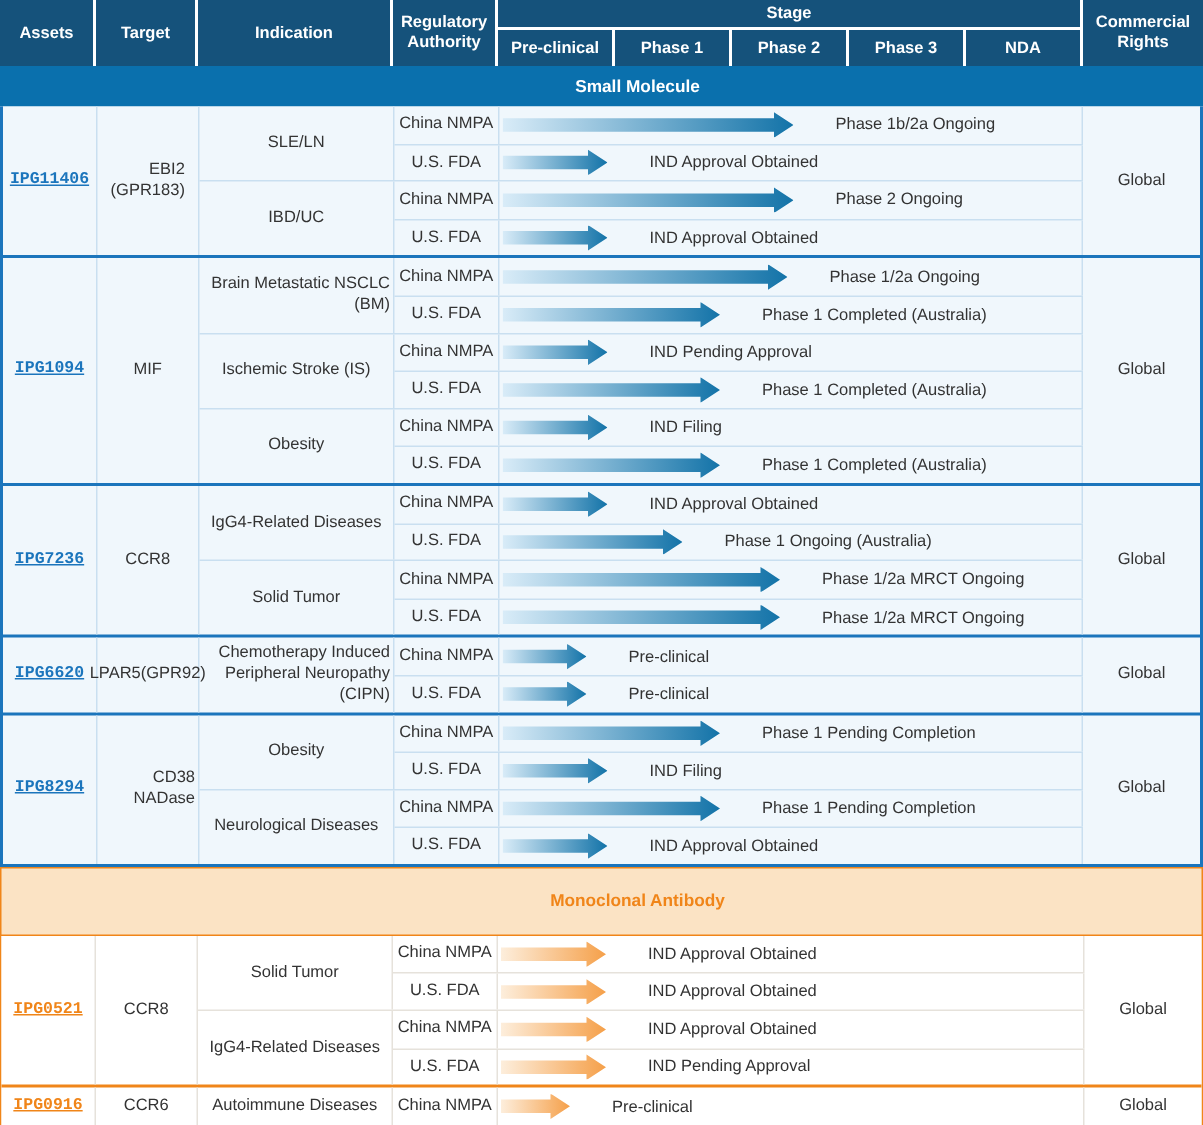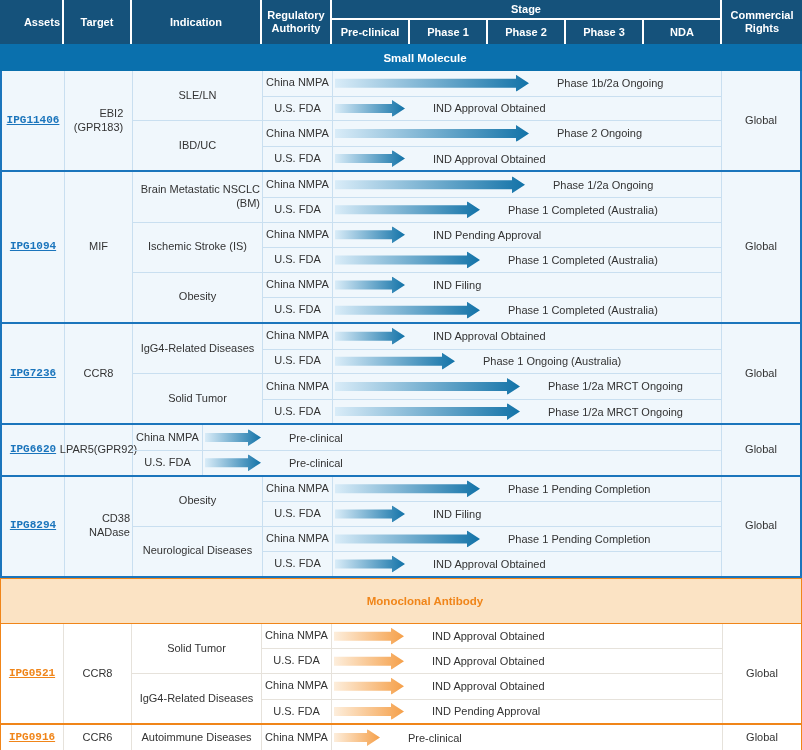--- a/index.html
+++ b/index.html
@@ -10,21 +10,21 @@
   }
   *{box-sizing:border-box;margin:0;padding:0;}
   html,body{background:#fff;}
   body{font-family:"Liberation Sans","DejaVu Sans",sans-serif;color:var(--ink);}
   .pipeline{width:802px;position:relative;}
 
   
   .thead{display:flex;background:var(--hdr);color:#fff;font-weight:bold;font-size:11px;height:44px;}
   .hcell{display:flex;align-items:center;justify-content:center;text-align:center;border-right:2px solid #fff;line-height:1.15;padding:2px;}
   .hcell:last-child{border-right:none;}
-  .w-asset{width:64px;justify-content:flex-end;}.w-target{width:68px;}.w-ind{width:130px;}
+  .w-asset{width:64px;}.w-target{width:68px;}.w-ind{width:130px;}
   .w-auth{width:70px;}.w-rights{width:80px;}
   .hstage{width:390px;display:flex;flex-direction:column;border-right:2px solid #fff;}
   .hstage-top{flex:0 0 20px;display:flex;align-items:center;justify-content:center;border-bottom:2px solid #fff;}
   .hphases{flex:1;display:flex;}
   .hphase{flex:1;display:flex;align-items:center;justify-content:center;border-right:2px solid #fff;}
   .hphase:last-child{border-right:none;}
 
   
   .band{height:27px;display:flex;align-items:center;justify-content:center;font-weight:bold;font-size:11.5px;padding-left:48px;}
   .band.blue{background:var(--band-blue);color:#fff;}
@@ -263,20 +263,21 @@
           </div>
           <div class="gcell c-rights">Global</div>
         </div>
         <div class="group">
           <div class="gcell c-asset">
             <a class="asset-link">IPG6620</a>
           </div>
           <div class="gcell c-target">LPAR5(GPR92)</div>
           <div class="indications">
             <div class="indication">
+              <div class="gcell c-ind">Chemotherapy Induced Peripheral Neuropathy (CIPN)</div>
               <div class="regrows">
                 <div class="regrow">
                   <div class="gcell c-auth">China NMPA</div>
                   <div class="c-stage">
                     <div class="arrow blue" style="width: 56px;"></div>
                     <div class="status" style="left: 86px;">Pre-clinical</div>
                   </div>
                 </div>
                 <div class="regrow">
                   <div class="gcell c-auth">U.S. FDA</div>

